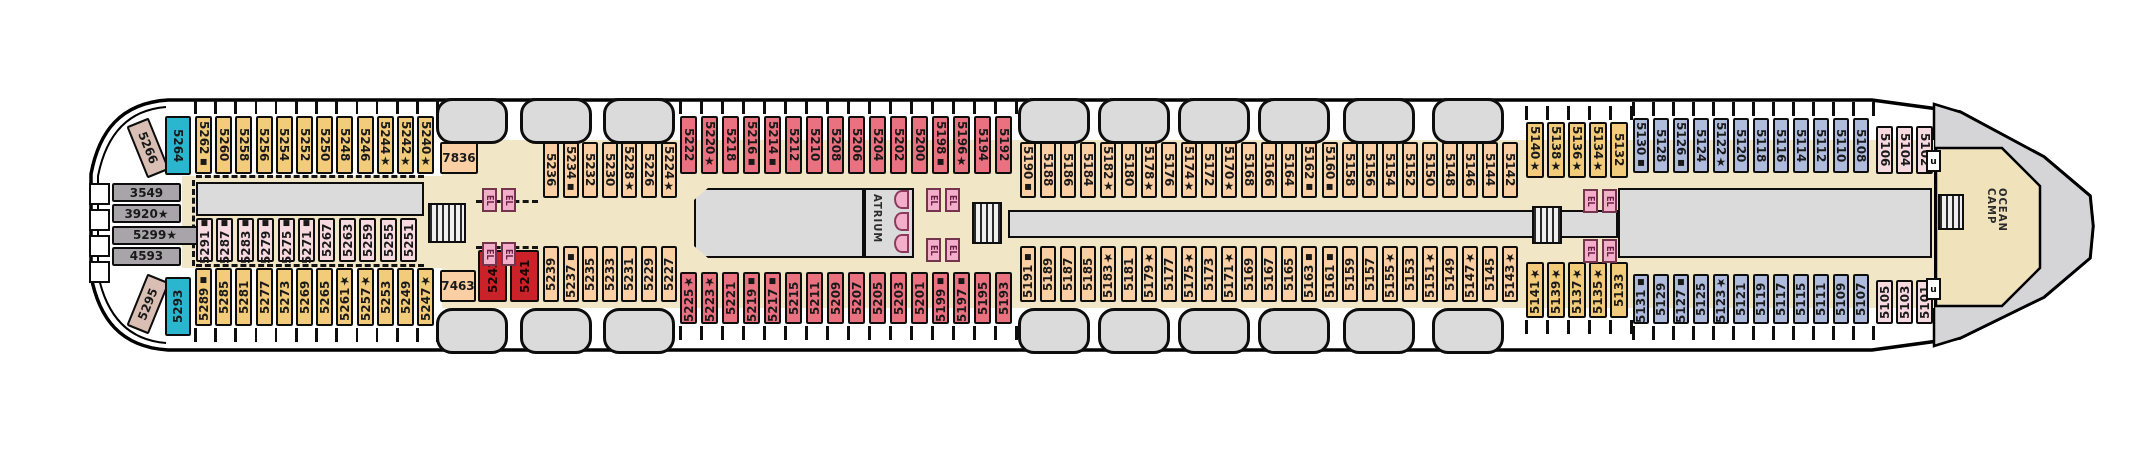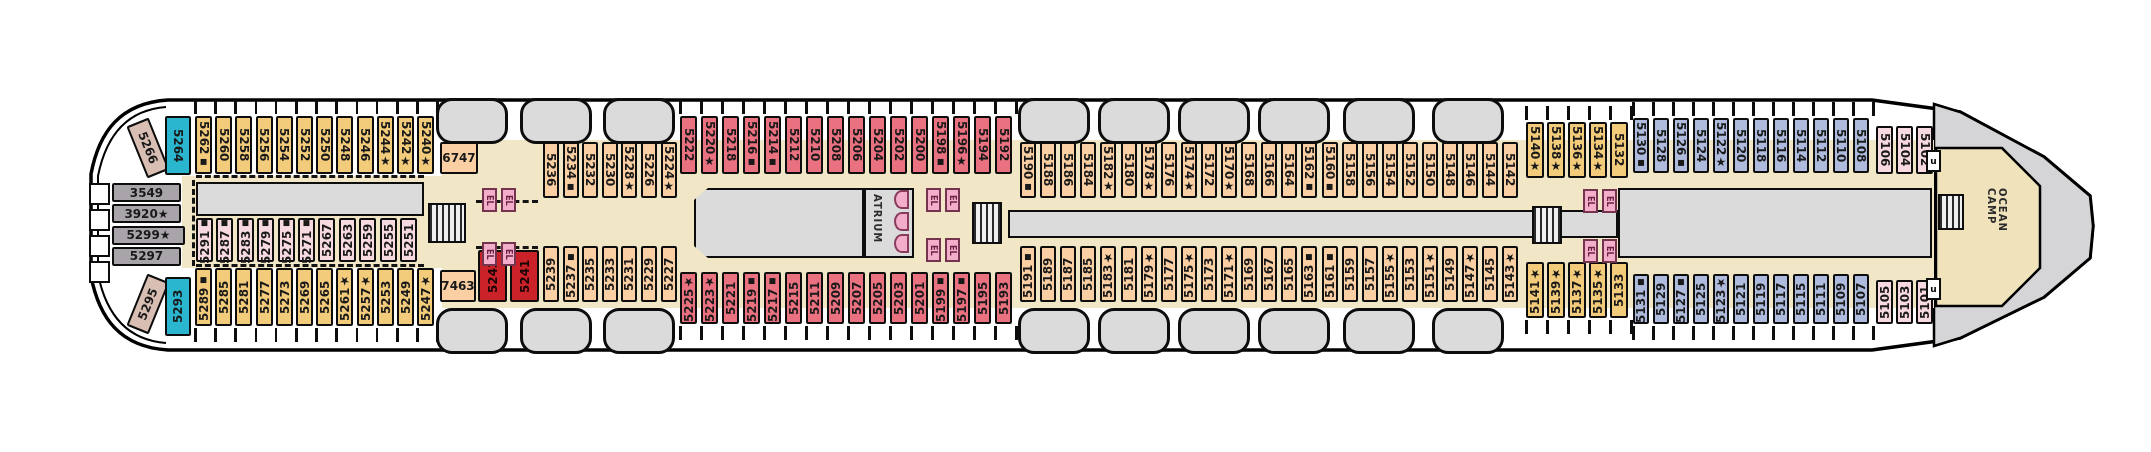--- a/index.html
+++ b/index.html
@@ -57,22 +57,22 @@
     <div class="dash-h" style="left: 196px; top: 264px; width: 228px;"></div>
     <div class="dash-v" style="left: 192px; top: 180px; height: 86px;"></div>
     <div class="dash-h" style="left: 476px; top: 200px; width: 62px;"></div>
     <div class="dash-h" style="left: 476px; top: 246px; width: 62px;"></div>
     <div class="sternbox" style="top: 183px;"></div>
     <div class="sternbox" style="top: 209px;"></div>
     <div class="sternbox" style="top: 235px;"></div>
     <div class="sternbox" style="top: 261px;"></div>
     <div class="cabin h" style="left: 112px; top: 183px; width: 69px; height: 19px; background: rgb(169, 164, 170);">3549</div>
     <div class="cabin h" style="left: 112px; top: 204.3px; width: 69px; height: 19px; background: rgb(169, 164, 170);">3920★</div>
-    <div class="cabin h" style="left: 112px; top: 225.6px; width: 73px; height: 19px; background: rgb(169, 164, 170);">5299★</div>
-    <div class="cabin h" style="left: 112px; top: 246.9px; width: 69px; height: 19px; background: rgb(169, 164, 170);">5297</div>
+    <div class="cabin h" style="left: 112px; top: 225.6px; width: 86px; height: 19px; background: rgb(169, 164, 170);">5299★</div>
+    <div class="cabin h" style="left: 112px; top: 246.9px; width: 69px; height: 19px; background: rgb(169, 164, 170);">4593</div>
     <div class="cabin" style="left: 136px; top: 120px; width: 24px; height: 56px; background: rgb(216, 190, 179); transform: rotate(-22deg);">5266</div>
     <div class="cabin" style="left: 165px; top: 116px; width: 26px; height: 59px; background: rgb(43, 182, 207);">5264</div>
     <div class="cabin" style="left: 136px; top: 276px; width: 24px; height: 56px; background: rgb(216, 190, 179); transform: rotate(202deg);">5295</div>
     <div class="cabin" style="left: 165px; top: 277px; width: 26px; height: 59px; background: rgb(43, 182, 207); transform: rotate(180deg);">5293</div>
     <div class="cabin" style="left: 195px; top: 116px; width: 17px; height: 58px; background: rgb(242, 204, 123);">5262▪</div>
     <div class="cabin" style="left: 215.2px; top: 116px; width: 17px; height: 58px; background: rgb(242, 204, 123);">5260</div>
     <div class="cabin" style="left: 235.4px; top: 116px; width: 17px; height: 58px; background: rgb(242, 204, 123);">5258</div>
     <div class="cabin" style="left: 255.6px; top: 116px; width: 17px; height: 58px; background: rgb(242, 204, 123);">5256</div>
     <div class="cabin" style="left: 275.8px; top: 116px; width: 17px; height: 58px; background: rgb(242, 204, 123);">5254</div>
     <div class="cabin" style="left: 296px; top: 116px; width: 17px; height: 58px; background: rgb(242, 204, 123);">5252</div>
@@ -88,21 +88,21 @@
     <div class="tick" style="left: 254.6px; top: 100px;"></div>
     <div class="tick" style="left: 274.8px; top: 100px;"></div>
     <div class="tick" style="left: 295px; top: 100px;"></div>
     <div class="tick" style="left: 315.2px; top: 100px;"></div>
     <div class="tick" style="left: 335.4px; top: 100px;"></div>
     <div class="tick" style="left: 355.6px; top: 100px;"></div>
     <div class="tick" style="left: 375.8px; top: 100px;"></div>
     <div class="tick" style="left: 396px; top: 100px;"></div>
     <div class="tick" style="left: 416.2px; top: 100px;"></div>
     <div class="tick" style="left: 436.4px; top: 100px;"></div>
-    <div class="cabin h" style="left: 440px; top: 142px; width: 38px; height: 32px; background: rgb(250, 207, 163);">6747</div>
+    <div class="cabin h" style="left: 440px; top: 142px; width: 38px; height: 32px; background: rgb(250, 207, 163);">7836</div>
     <div class="cabin" style="left: 543px; top: 142px; width: 16px; height: 56px; background: rgb(250, 207, 163);">5236</div>
     <div class="cabin" style="left: 562.6px; top: 142px; width: 16px; height: 56px; background: rgb(250, 207, 163);">5234▪</div>
     <div class="cabin" style="left: 582.2px; top: 142px; width: 16px; height: 56px; background: rgb(250, 207, 163);">5232</div>
     <div class="cabin" style="left: 601.8px; top: 142px; width: 16px; height: 56px; background: rgb(250, 207, 163);">5230</div>
     <div class="cabin" style="left: 621.4px; top: 142px; width: 16px; height: 56px; background: rgb(250, 207, 163);">5228★</div>
     <div class="cabin" style="left: 641px; top: 142px; width: 16px; height: 56px; background: rgb(250, 207, 163);">5226</div>
     <div class="cabin" style="left: 660.6px; top: 142px; width: 16px; height: 56px; background: rgb(250, 207, 163);">5224★</div>
     <div class="cabin" style="left: 680px; top: 116px; width: 17px; height: 58px; background: rgb(234, 114, 128);">5222</div>
     <div class="cabin" style="left: 701px; top: 116px; width: 17px; height: 58px; background: rgb(234, 114, 128);">5220★</div>
     <div class="cabin" style="left: 722px; top: 116px; width: 17px; height: 58px; background: rgb(234, 114, 128);">5218</div>

